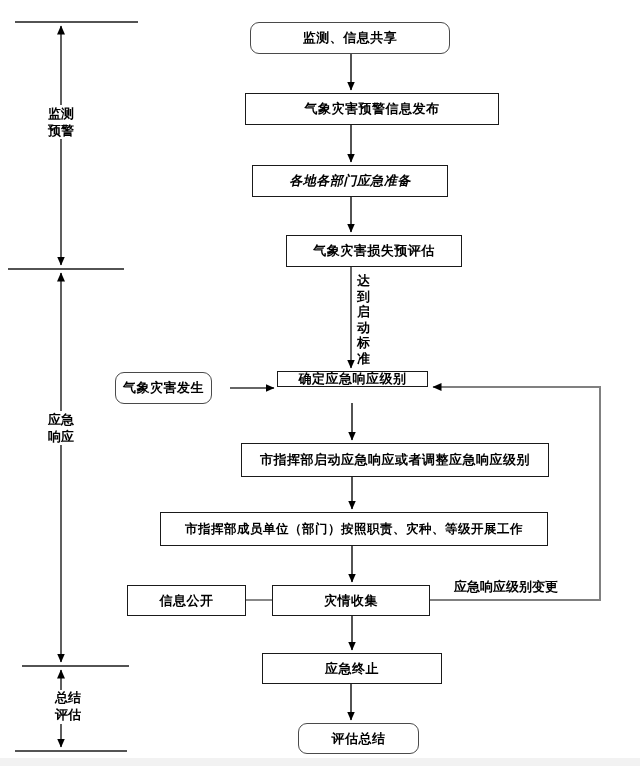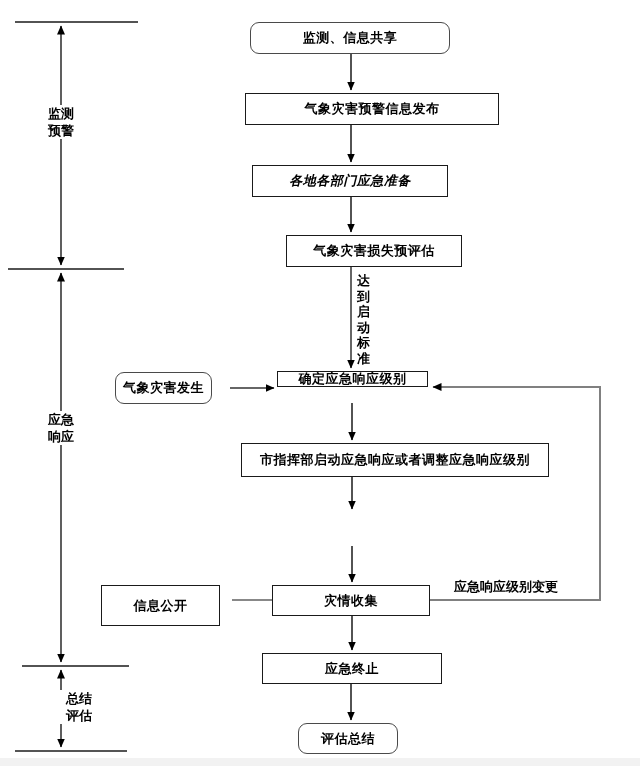--- a/index.html
+++ b/index.html
@@ -113,46 +113,47 @@
   </svg>
 
   <div class="phase-label" style="left:39px; top:105px;">
     <span>监测</span>
     <span>预警</span>
   </div>
   <div class="phase-label" style="left:39px; top:411px;">
     <span>应急</span>
     <span>响应</span>
   </div>
-  <div class="phase-label" style="left:57px; top:690px;">
+  <div class="phase-label" style="left:46px; top:690px;font-family:Liberation Mono, monospace;">
     <span>总结</span>
     <span>评估</span>
   </div>
 
   <div class="node rounded" style="left:250px; top:22px; width:200px; height:32px;">监测、信息共享</div>
 
   <div class="node" style="left:245px; top:93px; width:254px; height:32px;">气象灾害预警信息发布</div>
 
   <div class="node" style="left:252px; top:165px; width:196px; height:32px;font-style:italic;">各地各部门应急准备</div>
 
   <div class="node" style="left:262px; top:235px; width:176px; height:32px;margin-left:24px;">气象灾害损失预评估</div>
 
   <div class="node" style="left:277px; top:371px; width:151px; height:16px;">确定应急响应级别</div>
 
   <div class="node rounded" style="left:115px; top:372px; width:97px; height:32px;">气象灾害发生</div>
 
   <div class="node" style="left:197px; top:443px; width:308px; height:34px;margin-left:44px;">市指挥部启动应急响应或者调整应急响应级别</div>
 
+  <div class="node" style="left:160px; top:512px; width:388px; height:34px; font-size:12.5px;">市指挥部成员单位（部门）按照职责、灾种、等级开展工作</div>
 
-  <div class="node" style="left:101px; top:585px; width:119px; height:41px;">信息公开</div>
+  <div class="node" style="left:127px; top:585px; width:119px; height:31px;">信息公开</div>
 
   <div class="node" style="left:272px; top:585px; width:158px; height:31px;">灾情收集</div>
 
   <div class="node" style="left:262px; top:653px; width:180px; height:31px;">应急终止</div>
 
-  <div class="node rounded" style="left:298px; top:723px; width:100px; height:31px;">评估总结</div>
+  <div class="node rounded" style="left:298px; top:723px; width:121px; height:31px;">评估总结</div>
 
   <div class="v-note">达到启动标准</div>
 
   <div class="side-note">应急响应级别变更</div>
 
   <div class="page-edge"></div>
 </div>
 
 </body></html>

